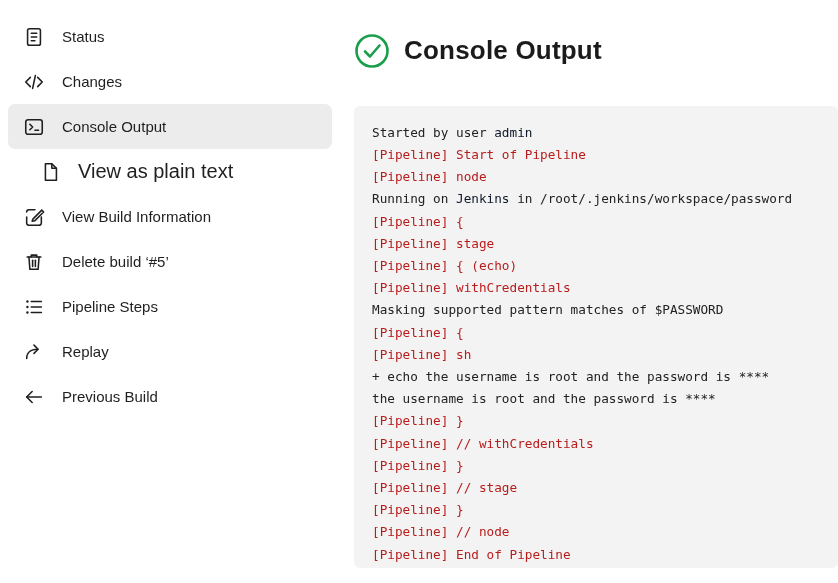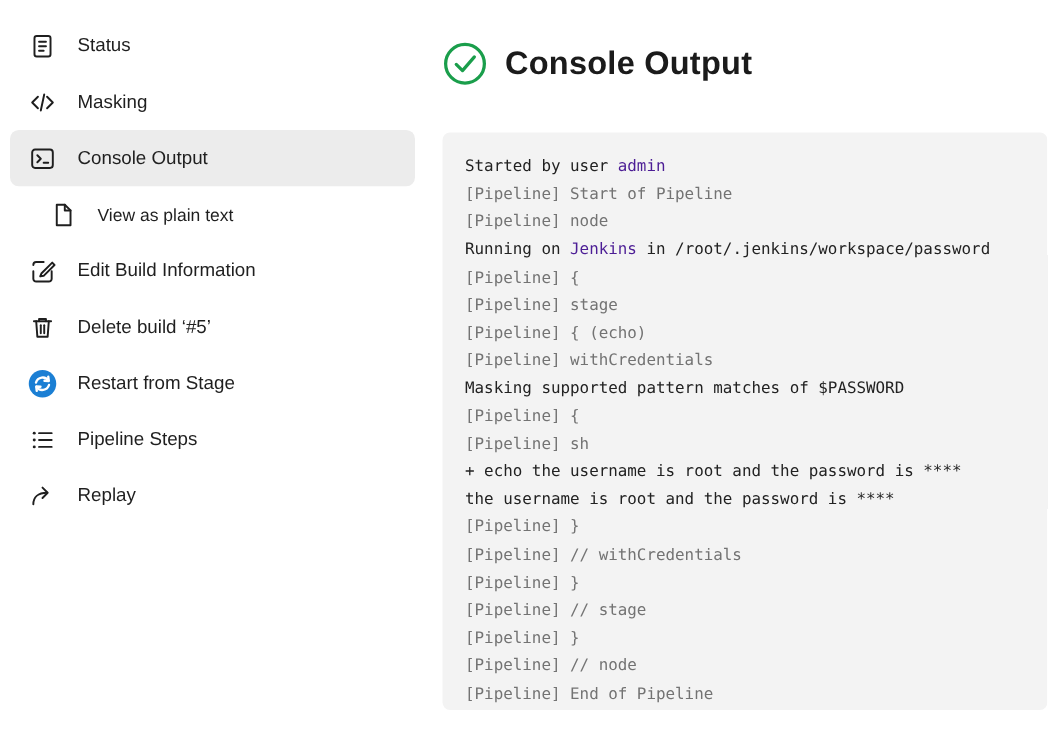--- a/index.html
+++ b/index.html
@@ -38,21 +38,21 @@
     border-radius: 7px;
     cursor: pointer;
     color: #1f1f1f;
     font-size: 15px;
   }
   .nav-item.selected {
     background: #ececec;
   }
   .nav-item.sub {
     padding-left: 30px;
-    font-size: 14px;
+    font-size: 20px;
   }
   .nav-icon {
     width: 24px;
     height: 24px;
     flex: 0 0 24px;
     display: flex;
     align-items: center;
     justify-content: center;
   }
   .nav-icon svg { display: block; }
@@ -89,22 +89,22 @@
     height: 462px;
     box-sizing: border-box;
     overflow: hidden;
     font-family: "DejaVu Sans Mono", monospace;
     font-size: 12.7px;
     line-height: 22.2px;
     color: #222222;
     white-space: pre;
   }
   .console .line { white-space: pre; }
-  .console .muted { color: #737373; }
-  .console .link { color: #4c1d95; }
+  .console .muted { color: #b91c1c; }
+  .console .link { color: #0f172a; }
 </style>
 </head>
 <body>
 
 <div class="app">
 
   <nav class="sidebar" id="sidebar">
       <div class="nav-item">
         <span class="nav-icon">
           <svg width="22" height="22" viewBox="0 0 24 24">
@@ -117,21 +117,21 @@
         <span class="nav-label">Status</span>
       </div>
       <div class="nav-item">
         <span class="nav-icon">
           <svg width="22" height="22" viewBox="0 0 24 24">
             <polyline points="8,7 3,12 8,17" stroke="#1f1f1f" stroke-width="1.7" fill="none" stroke-linecap="round" stroke-linejoin="round"></polyline>
             <polyline points="16,7 21,12 16,17" stroke="#1f1f1f" stroke-width="1.7" fill="none" stroke-linecap="round" stroke-linejoin="round"></polyline>
             <line x1="13.5" y1="5" x2="10.5" y2="19" stroke="#1f1f1f" stroke-width="1.7" fill="none" stroke-linecap="round" stroke-linejoin="round"></line>
           </svg>
         </span>
-        <span class="nav-label">Masking</span>
+        <span class="nav-label">Changes</span>
       </div>
       <div class="nav-item selected">
         <span class="nav-icon">
           <svg width="22" height="22" viewBox="0 0 24 24">
             <rect x="3" y="4" width="18" height="16" rx="2.5" stroke="#1f1f1f" stroke-width="1.7" fill="none" stroke-linecap="round" stroke-linejoin="round"></rect>
             <polyline points="7.5,9 10.5,12 7.5,15" stroke="#1f1f1f" stroke-width="1.7" fill="none" stroke-linecap="round" stroke-linejoin="round"></polyline>
             <line x1="13" y1="15.5" x2="17" y2="15.5" stroke="#1f1f1f" stroke-width="1.7" fill="none" stroke-linecap="round" stroke-linejoin="round"></line>
           </svg>
         </span>
         <span class="nav-label">Console Output</span>
@@ -146,45 +146,33 @@
         <span class="nav-label">View as plain text</span>
       </div>
       <div class="nav-item">
         <span class="nav-icon">
           <svg width="22" height="22" viewBox="0 0 24 24">
             <path d="M4 6.5a2.5 2.5 0 0 1 2.5-2.5H13" stroke="#1f1f1f" stroke-width="1.7" fill="none" stroke-linecap="round" stroke-linejoin="round"></path>
             <path d="M20 12v6.5a2.5 2.5 0 0 1-2.5 2.5h-11A2.5 2.5 0 0 1 4 18.5V12" stroke="#1f1f1f" stroke-width="1.7" fill="none" stroke-linecap="round" stroke-linejoin="round"></path>
             <path d="M11 14l9.5-9.5 2 2L13 16l-3 .5z" stroke="#1f1f1f" stroke-width="1.7" fill="none" stroke-linecap="round" stroke-linejoin="round"></path>
           </svg>
         </span>
-        <span class="nav-label">Edit Build Information</span>
+        <span class="nav-label">View Build Information</span>
       </div>
       <div class="nav-item">
         <span class="nav-icon">
           <svg width="22" height="22" viewBox="0 0 24 24">
             <polyline points="4.5,6.5 19.5,6.5" stroke="#1f1f1f" stroke-width="1.7" fill="none" stroke-linecap="round" stroke-linejoin="round"></polyline>
             <path d="M9 6.5V4.5h6v2" stroke="#1f1f1f" stroke-width="1.7" fill="none" stroke-linecap="round" stroke-linejoin="round"></path>
             <path d="M6.5 6.5l1 13.5h9l1-13.5" stroke="#1f1f1f" stroke-width="1.7" fill="none" stroke-linecap="round" stroke-linejoin="round"></path>
             <line x1="10.5" y1="10" x2="10.5" y2="17" stroke="#1f1f1f" stroke-width="1.7" fill="none" stroke-linecap="round" stroke-linejoin="round"></line>
             <line x1="13.5" y1="10" x2="13.5" y2="17" stroke="#1f1f1f" stroke-width="1.7" fill="none" stroke-linecap="round" stroke-linejoin="round"></line>
           </svg>
         </span>
         <span class="nav-label">Delete build ‘#5’</span>
-      </div>
-      <div class="nav-item">
-        <span class="nav-icon">
-          <svg width="24" height="24" viewBox="0 0 24 24">
-            <circle cx="12" cy="12" r="11" fill="#1b7fd4"></circle>
-            <path d="M16.8 9.5A5.6 5.6 0 0 0 6.8 11" fill="none" stroke="#ffffff" stroke-width="1.9" stroke-linecap="round"></path>
-            <path d="M7.2 14.5a5.6 5.6 0 0 0 10-1.5" fill="none" stroke="#ffffff" stroke-width="1.9" stroke-linecap="round"></path>
-            <polyline points="16.6,6.3 17,9.8 13.6,9.6" fill="none" stroke="#ffffff" stroke-width="1.9" stroke-linecap="round" stroke-linejoin="round"></polyline>
-            <polyline points="7.4,17.7 7,14.2 10.4,14.4" fill="none" stroke="#ffffff" stroke-width="1.9" stroke-linecap="round" stroke-linejoin="round"></polyline>
-          </svg>
-        </span>
-        <span class="nav-label">Restart from Stage</span>
       </div>
       <div class="nav-item">
         <span class="nav-icon">
           <svg width="22" height="22" viewBox="0 0 24 24">
             <line x1="9" y1="6" x2="20" y2="6" stroke="#1f1f1f" stroke-width="1.7" fill="none" stroke-linecap="round" stroke-linejoin="round"></line>
             <line x1="9" y1="12" x2="20" y2="12" stroke="#1f1f1f" stroke-width="1.7" fill="none" stroke-linecap="round" stroke-linejoin="round"></line>
             <line x1="9" y1="18" x2="20" y2="18" stroke="#1f1f1f" stroke-width="1.7" fill="none" stroke-linecap="round" stroke-linejoin="round"></line>
             <circle cx="4.8" cy="6" r="1.3" fill="#1f1f1f"></circle>
             <circle cx="4.8" cy="12" r="1.3" fill="#1f1f1f"></circle>
             <circle cx="4.8" cy="18" r="1.3" fill="#1f1f1f"></circle>
@@ -193,20 +181,29 @@
         <span class="nav-label">Pipeline Steps</span>
       </div>
       <div class="nav-item">
         <span class="nav-icon">
           <svg width="22" height="22" viewBox="0 0 24 24">
             <path d="M4 19c0-6 4-10 12-10" stroke="#1f1f1f" stroke-width="1.7" fill="none" stroke-linecap="round" stroke-linejoin="round"></path>
             <polyline points="12,4.5 16.5,9 12,13.5" stroke="#1f1f1f" stroke-width="1.7" fill="none" stroke-linecap="round" stroke-linejoin="round"></polyline>
           </svg>
         </span>
         <span class="nav-label">Replay</span>
+      </div>
+      <div class="nav-item">
+        <span class="nav-icon">
+          <svg width="22" height="22" viewBox="0 0 24 24">
+            <line x1="20" y1="12" x2="4" y2="12" stroke="#1f1f1f" stroke-width="1.7" fill="none" stroke-linecap="round" stroke-linejoin="round"></line>
+            <polyline points="10,6 4,12 10,18" stroke="#1f1f1f" stroke-width="1.7" fill="none" stroke-linecap="round" stroke-linejoin="round"></polyline>
+          </svg>
+        </span>
+        <span class="nav-label">Previous Build</span>
       </div>
     </nav>
 
   <main class="main">
     <div class="page-head">
       <span class="status-badge">
         <svg width="36" height="36" viewBox="0 0 36 36">
           <circle cx="18" cy="18" r="15.5" fill="none" stroke="#1a9e4b" stroke-width="2.6"></circle>
           <polyline points="11,18.5 16,23.5 25.5,12.5" fill="none" stroke="#1a9e4b" stroke-width="2.6" stroke-linecap="round" stroke-linejoin="round"></polyline>
         </svg>

